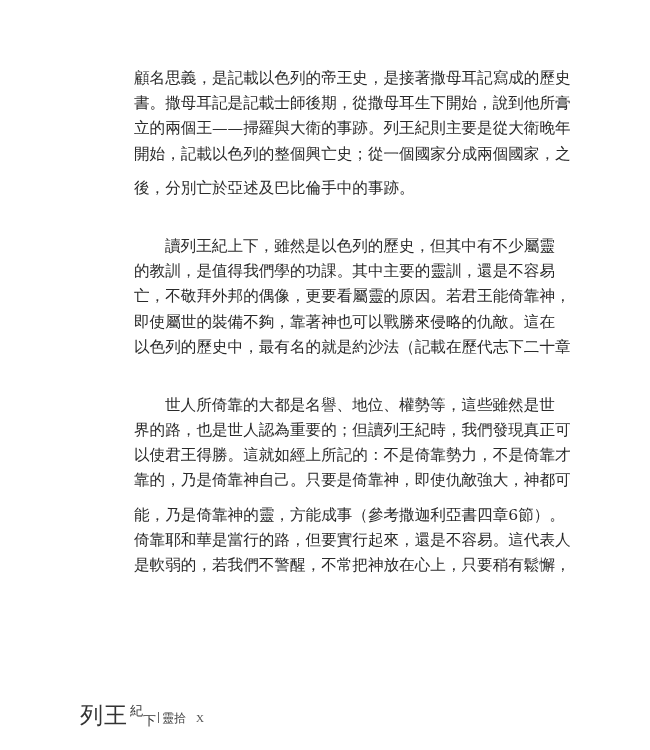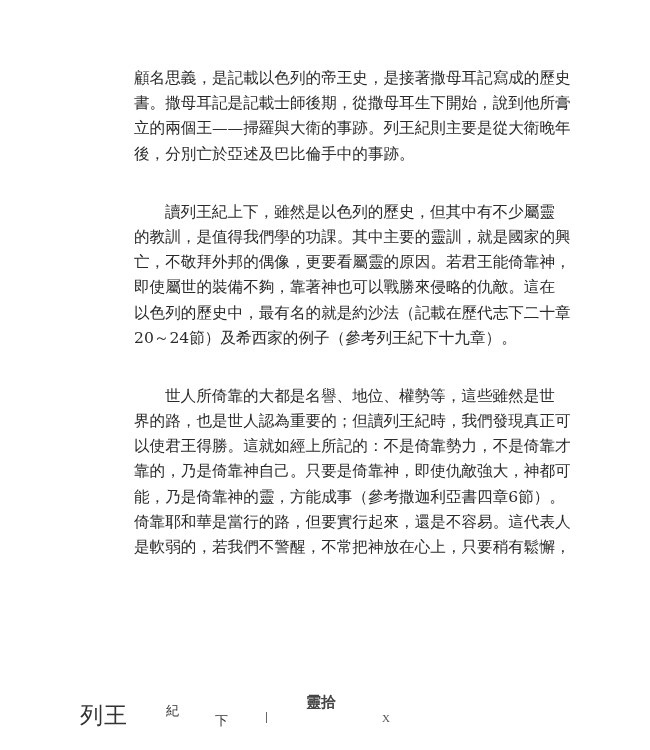--- a/index.html
+++ b/index.html
@@ -15,55 +15,54 @@
       line-height: 25.2px;
       color: #2a2a2a;
     }
     .line {
       display: block;
       white-space: nowrap;
       text-align: justify;
       text-align-last: justify;
       height: 25.2px;
     }
-    .line.last { text-align-last: left; }
+    .line.last { text-align-last: left; margin-top: 9px; }
     .line.indent { padding-left: 31px; margin-top: 33px; }
     .footer {
       position: absolute;
       left: 80px;
       top: 698px;
       height: 30px;
       display: flex;
       align-items: flex-end;
       color: #333;
       font-family: "DejaVu Serif", "Liberation Serif", serif;
-      gap: 36px;
     }
     .footer .book-big { font-size: 23px; line-height: 26px; letter-spacing: 1px; }
     .footer .book-small-sup { font-size: 13px; line-height: 13px; position: relative; top: -11px; margin-left: 2px; }
     .footer .book-small-sub { font-size: 13px; line-height: 13px; position: relative; top: -1px; }
     .footer .sep { width: 1px; height: 11px; background: #666; margin: 0 3px 5px 2px; }
-    .footer .section { font-size: 15px; line-height: 12px; margin-bottom: 20px; color: #444; font-weight: bold; }
+    .footer .section { font-size: 12px; line-height: 12px; margin-bottom: 4px; color: #444; }
     .footer .page-num { font-size: 11px; line-height: 12px; margin-left: 10px; margin-bottom: 4px; color: #555; font-family: "Liberation Serif", serif; }
   </style>
 </head>
 <body>
 
 <div class="page">
   <div class="body-text">
     <span class="line">顧名思義，是記載以色列的帝王史，是接著撒母耳記寫成的歷史</span>
     <span class="line">書。撒母耳記是記載士師後期，從撒母耳生下開始，說到他所膏</span>
     <span class="line">立的兩個王——掃羅與大衛的事跡。列王紀則主要是從大衛晚年</span>
+    <span class="line">開始，記載以色列的整個興亡史；從一個國家分成兩個國家，之</span>
     <span class="line last">後，分別亡於亞述及巴比倫手中的事跡。</span>
     <span class="line indent">讀列王紀上下，雖然是以色列的歷史，但其中有不少屬靈</span>
-    <span class="line">的教訓，是值得我們學的功課。其中主要的靈訓，就是國家的興</span>
+    <span class="line">的教訓，是值得我們學的功課。其中主要的靈訓，還是不容易</span>
     <span class="line">亡，不敬拜外邦的偶像，更要看屬靈的原因。若君王能倚靠神，</span>
     <span class="line">即使屬世的裝備不夠，靠著神也可以戰勝來侵略的仇敵。這在</span>
     <span class="line">以色列的歷史中，最有名的就是約沙法（記載在歷代志下二十章</span>
-    <span class="line last">20～24節）及希西家的例子（參考列王紀下十九章）。</span>
     <span class="line indent">世人所倚靠的大都是名譽、地位、權勢等，這些雖然是世</span>
     <span class="line">界的路，也是世人認為重要的；但讀列王紀時，我們發現真正可</span>
     <span class="line">以使君王得勝。這就如經上所記的：不是倚靠勢力，不是倚靠才</span>
     <span class="line">靠的，乃是倚靠神自己。只要是倚靠神，即使仇敵強大，神都可</span>
     <span class="line last">能，乃是倚靠神的靈，方能成事（參考撒迦利亞書四章6節）。</span>
     <span class="line">倚靠耶和華是當行的路，但要實行起來，還是不容易。這代表人</span>
     <span class="line">是軟弱的，若我們不警醒，不常把神放在心上，只要稍有鬆懈，</span>
   </div>
 
   <div class="footer">

